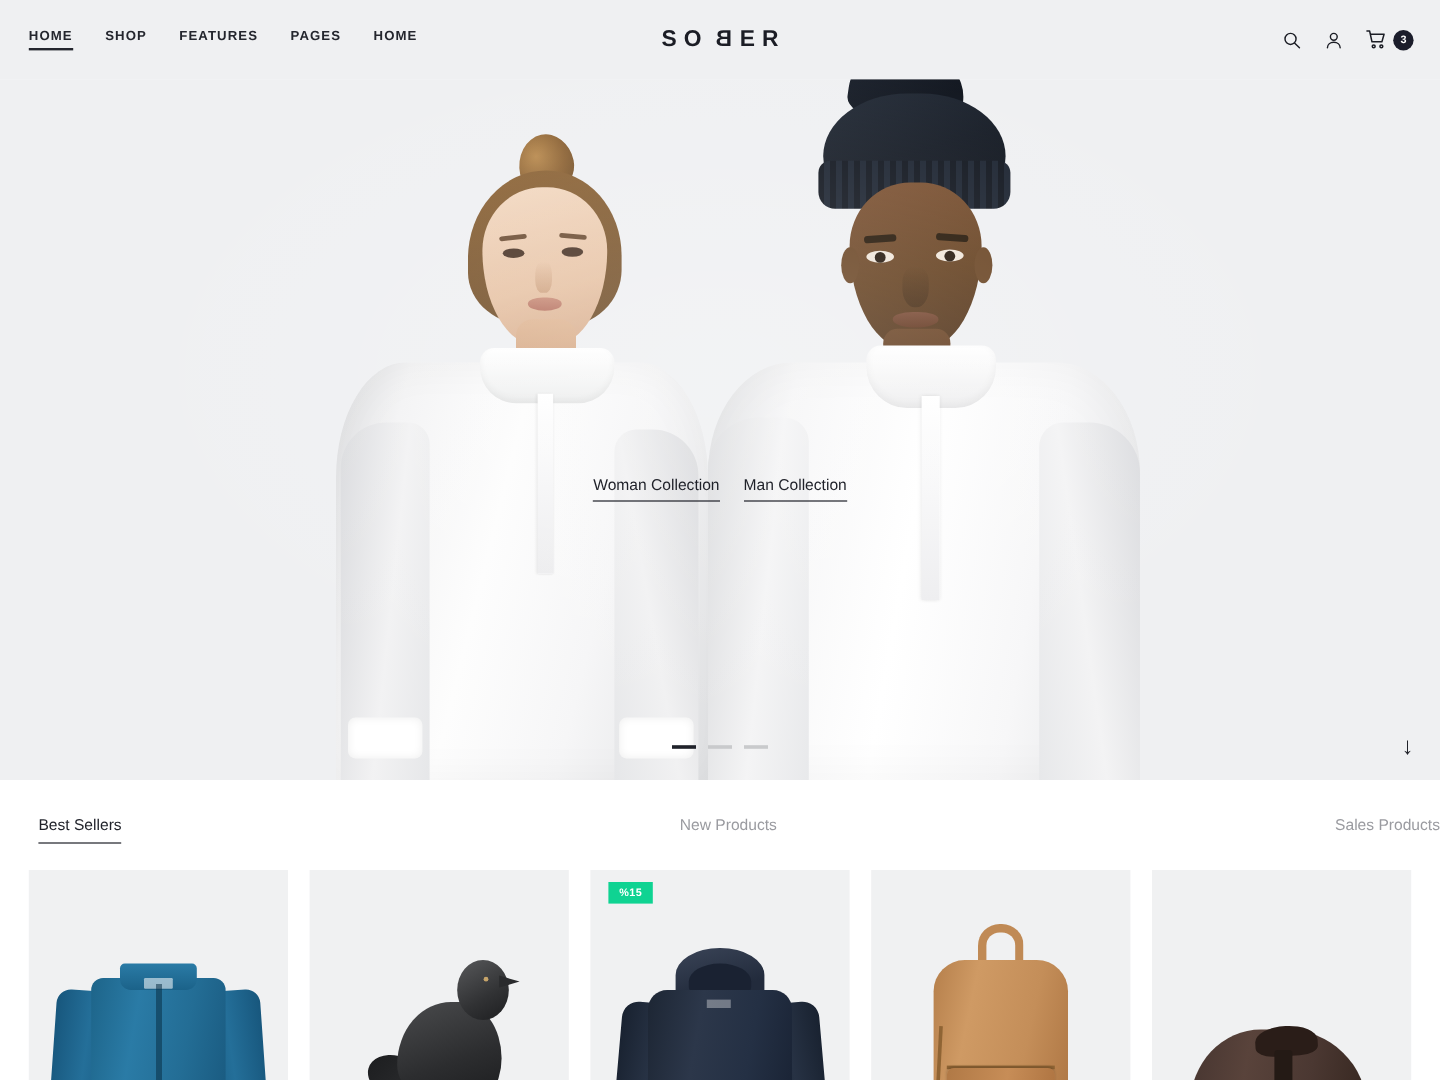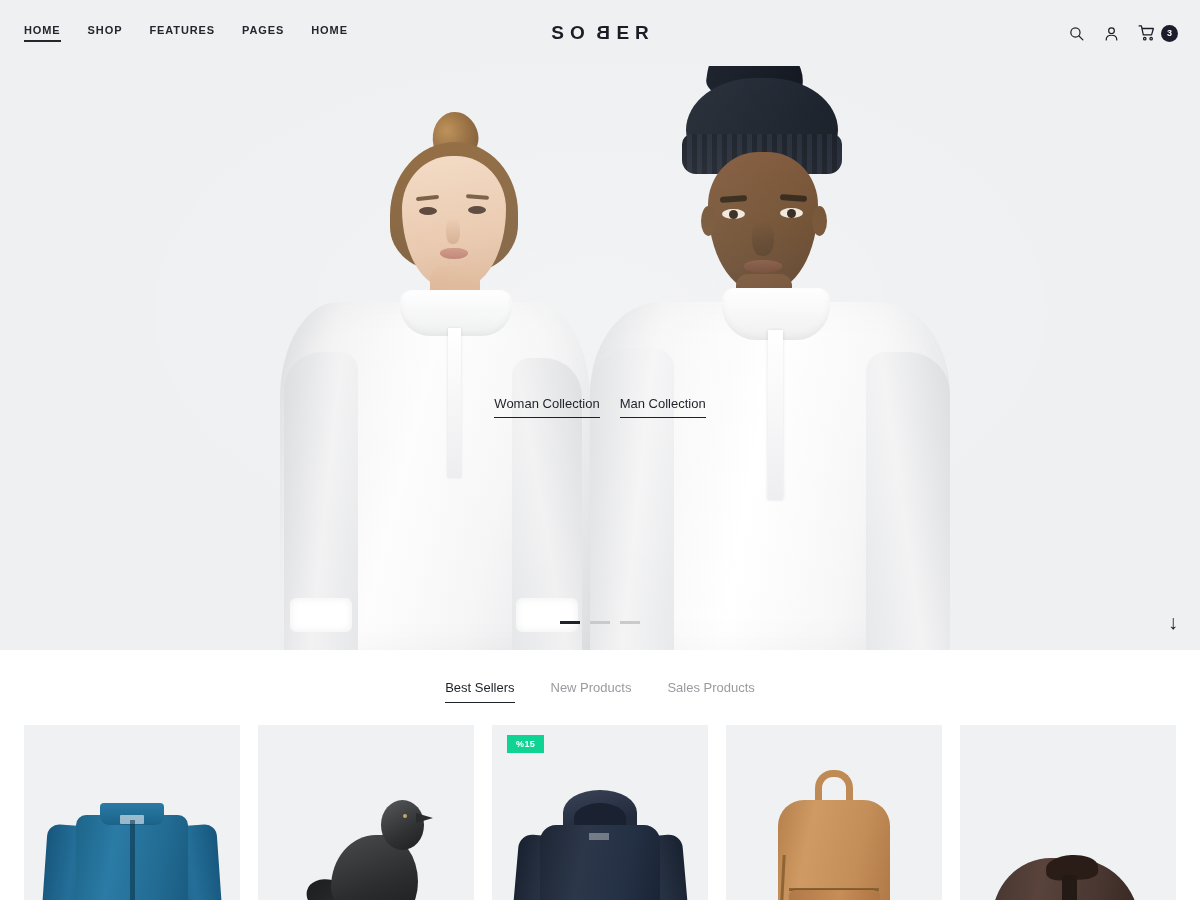--- a/index.html
+++ b/index.html
@@ -384,22 +384,23 @@
     line-height: 1;
   }
 
   
   .products {
     background: #ffffff;
     padding-top: 30px;
   }
   .tabs {
     display: flex;
-    justify-content: center;
+    justify-content: space-between;
     gap: 36px;
+    padding-left: 32px;
   }
   .tab {
     position: relative;
     font-size: 13px;
     color: #9a9ba0;
     padding-bottom: 10px;
     cursor: pointer;
     white-space: nowrap;
   }
   .tab.active { color: #1f2129; }

